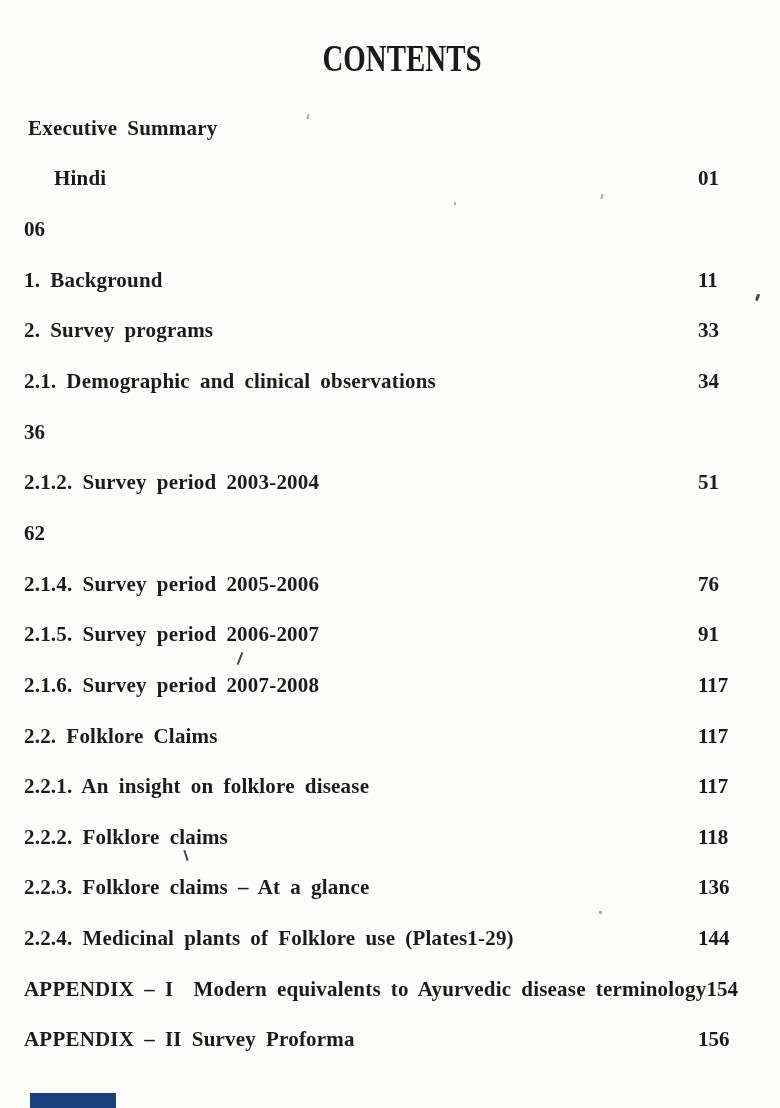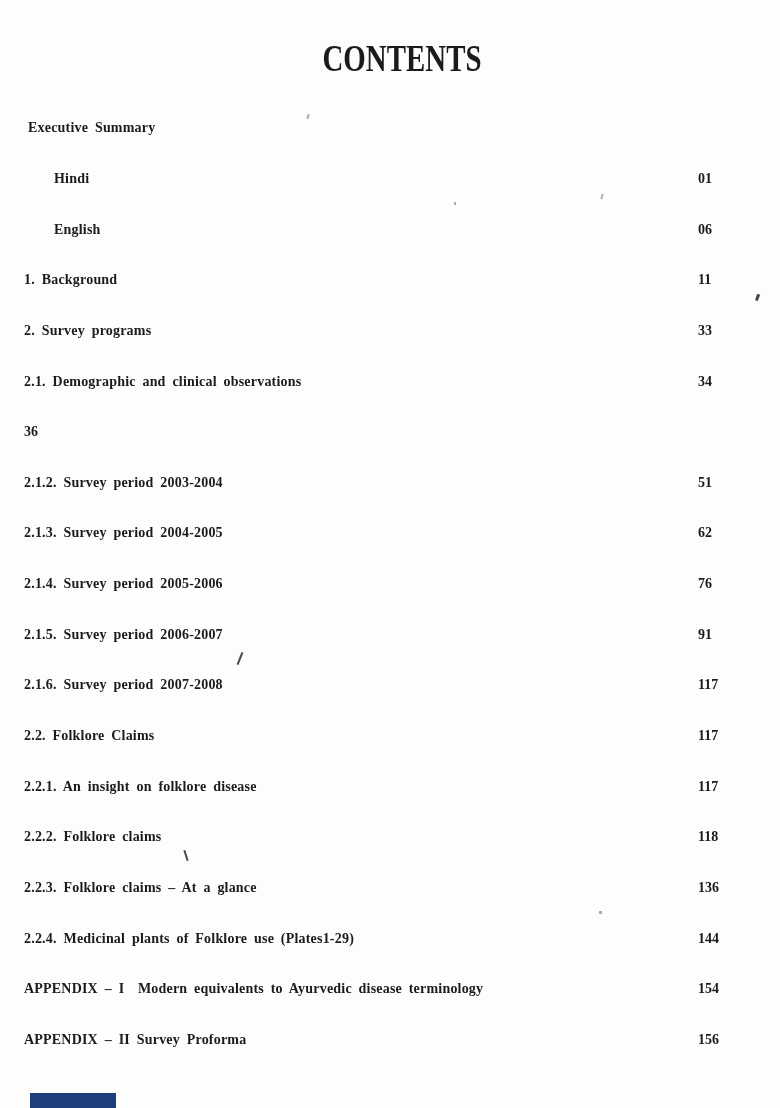--- a/index.html
+++ b/index.html
@@ -28,21 +28,21 @@
   .toc {
     position: absolute;
     top: 103px;
     left: 24px;
     width: 732px;
   }
   .toc-row {
     height: 50.65px;
     display: flex;
     align-items: center;
-    font-size: 14px;
+    font-size: 21px;
     font-weight: bold;
   }
   .toc-label {
     flex: 1;
     white-space: pre;
     word-spacing: 0.22em;
     letter-spacing: 0.2px;
   }
   .toc-page {
     width: 58px;
@@ -75,21 +75,20 @@
   <div class="toc" id="toc">
       <div class="toc-row ind-1">
         <span class="toc-label">Executive Summary</span>
         <span class="toc-page"></span>
       </div>
       <div class="toc-row ind-2">
         <span class="toc-label">Hindi</span>
         <span class="toc-page">01</span>
       </div>
       <div class="toc-row ind-2">
-        <span class="toc-label">English</span>
         <span class="toc-page">06</span>
       </div>
       <div class="toc-row ind-0">
         <span class="toc-label">1. Background</span>
         <span class="toc-page">11</span>
       </div>
       <div class="toc-row ind-0">
         <span class="toc-label">2. Survey programs</span>
         <span class="toc-page">33</span>
       </div>
@@ -98,21 +97,20 @@
         <span class="toc-page">34</span>
       </div>
       <div class="toc-row ind-0">
         <span class="toc-page">36</span>
       </div>
       <div class="toc-row ind-0">
         <span class="toc-label">2.1.2. Survey period 2003-2004</span>
         <span class="toc-page">51</span>
       </div>
       <div class="toc-row ind-0">
-        <span class="toc-label">2.1.3. Survey period 2004-2005</span>
         <span class="toc-page">62</span>
       </div>
       <div class="toc-row ind-0">
         <span class="toc-label">2.1.4. Survey period 2005-2006</span>
         <span class="toc-page">76</span>
       </div>
       <div class="toc-row ind-0">
         <span class="toc-label">2.1.5. Survey period 2006-2007</span>
         <span class="toc-page">91</span>
       </div>

